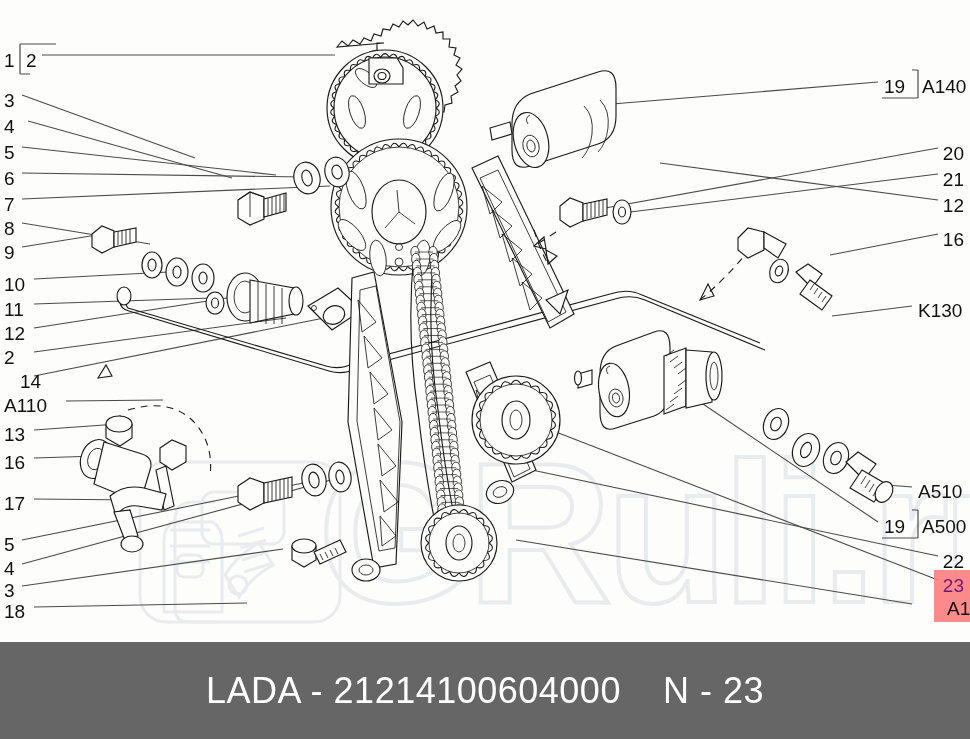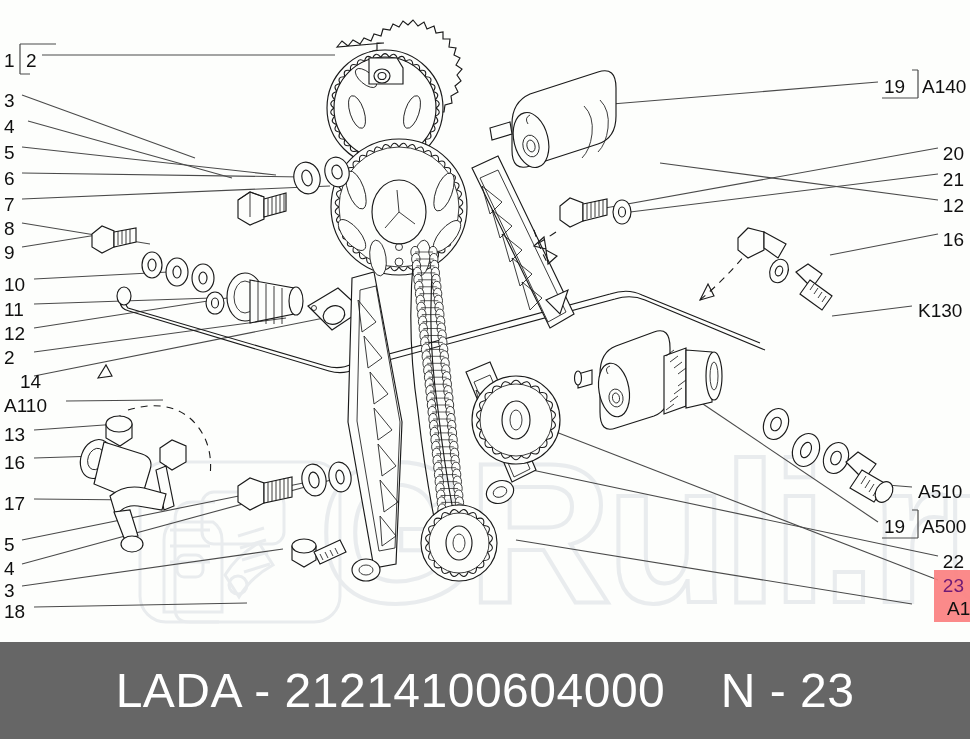--- a/index.html
+++ b/index.html
@@ -70,21 +70,21 @@
     width: 970px;
     height: 97px;
     background: #666666;
     display: flex;
     align-items: center;
     justify-content: center;
   }
   #banner-text {
     color: #ffffff;
     font-family: "Liberation Sans", sans-serif;
-    font-size: 48px;
+    font-size: 36px;
     letter-spacing: 0.5px;
     white-space: pre;
   }
 </style>
 </head>
 <body>
 
 <div id="page">
 
   <div id="diagram-area">

